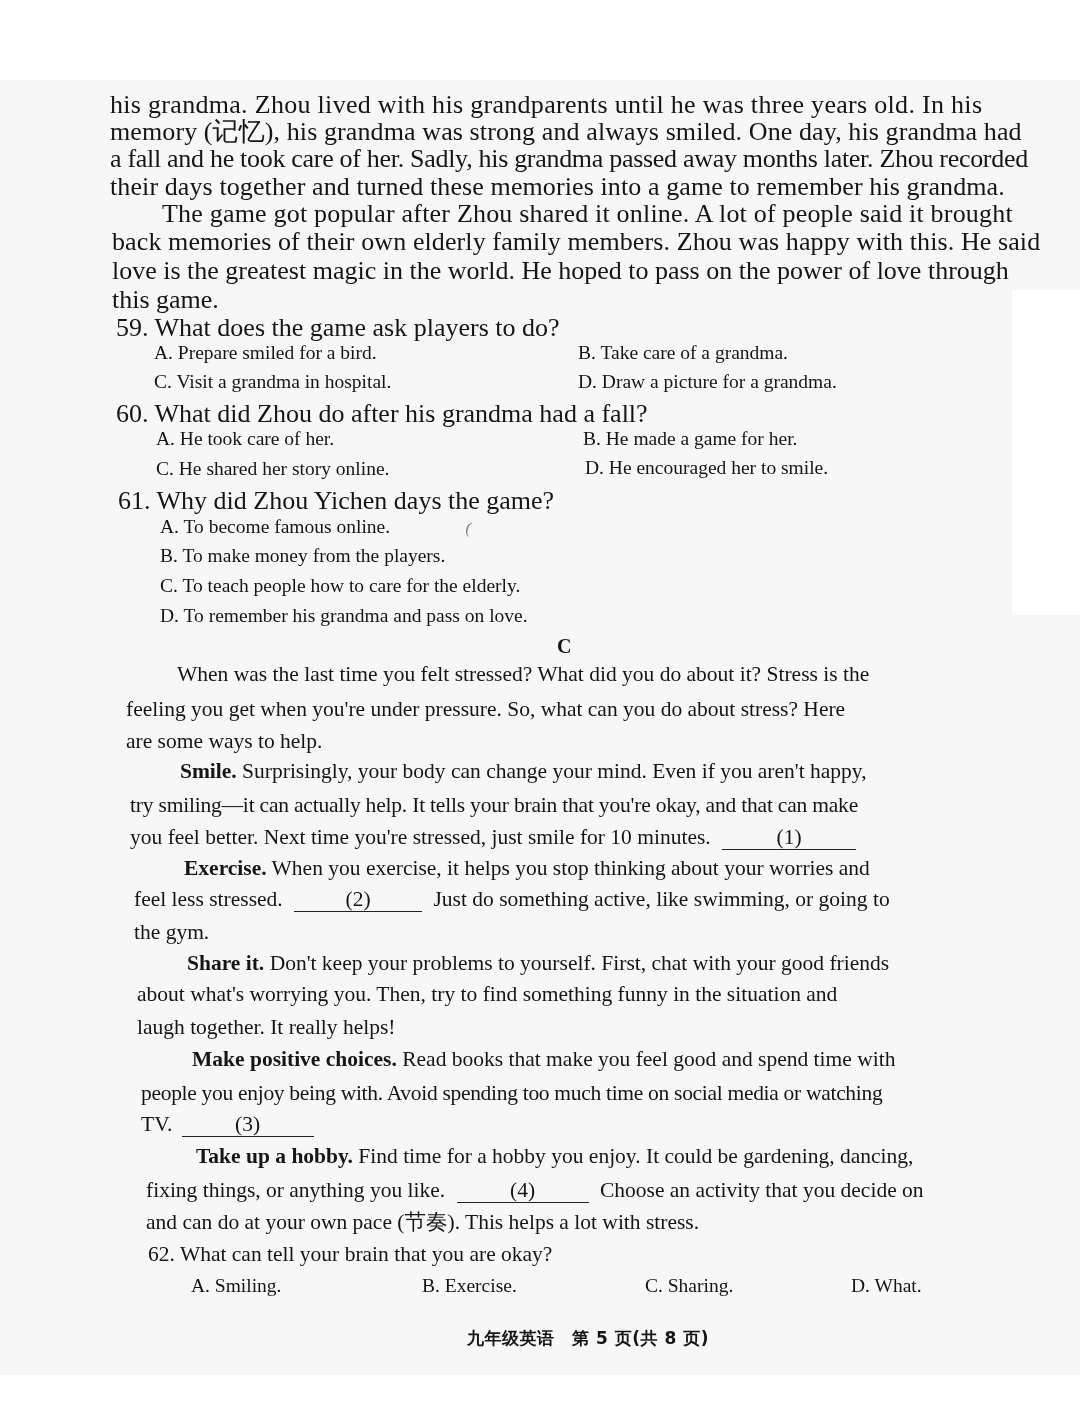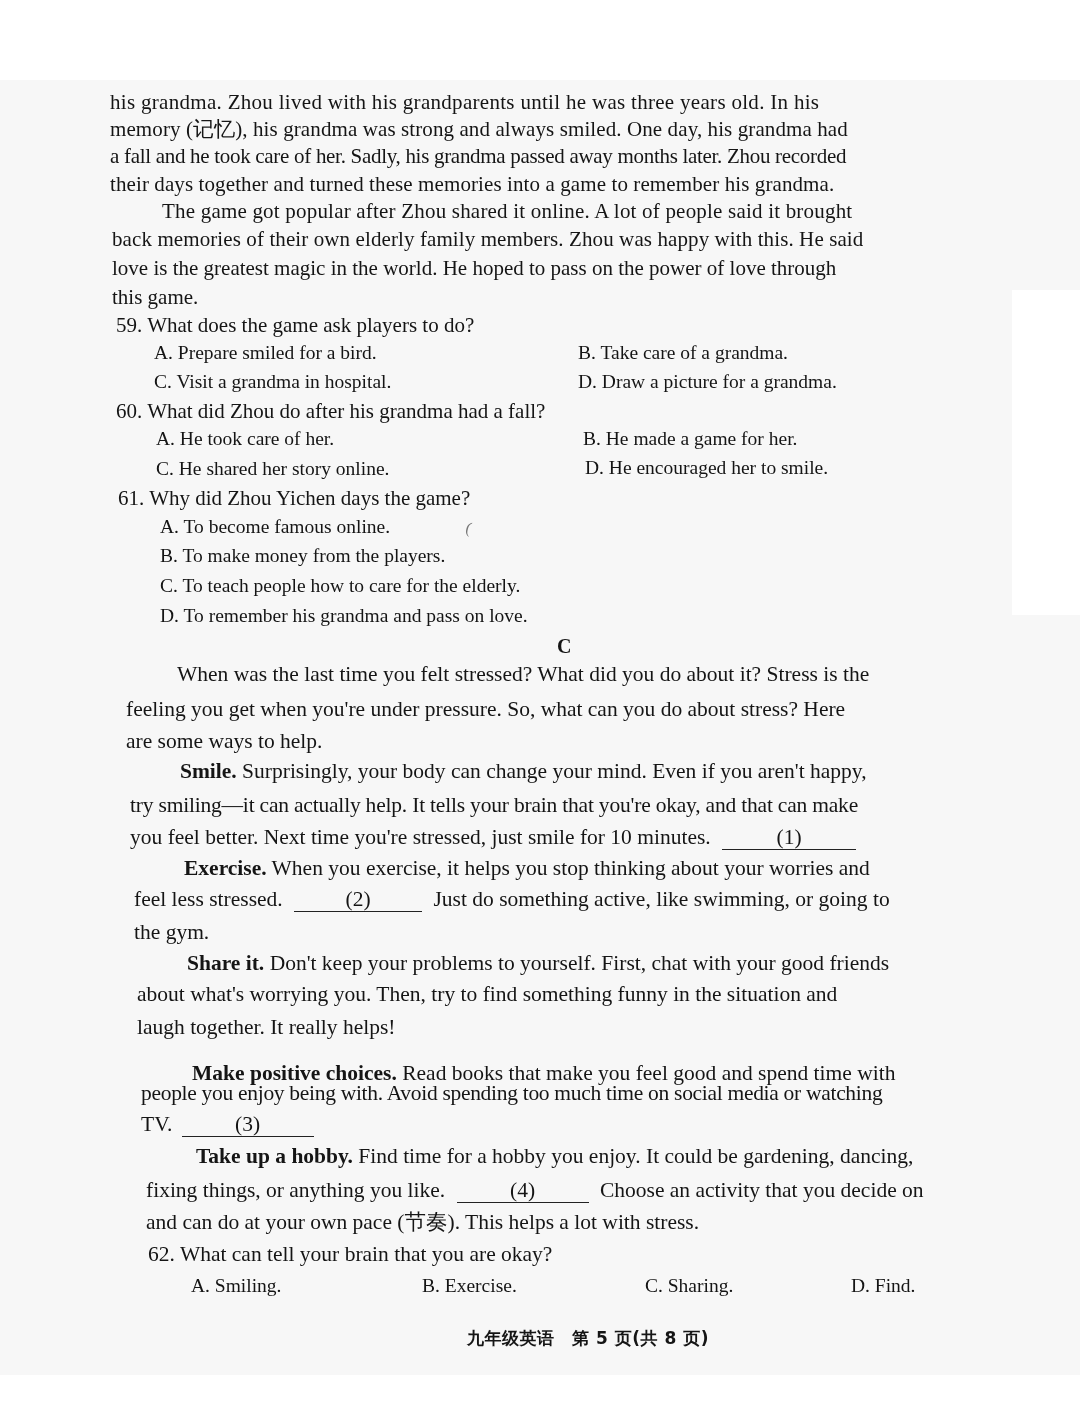--- a/index.html
+++ b/index.html
@@ -7,21 +7,21 @@
     width: 1080px; height: 1404px; background: #ffffff; position: relative; overflow: hidden;
     font-family: "Liberation Serif", "DejaVu Serif", serif; color: #151515;
   }
   .page {
     position: absolute; left: 0; top: 80px; width: 1080px; height: 1295px;
     background: #f7f7f7;
   }
   .page-right-band {
     position: absolute; left: 1012px; top: 290px; width: 68px; height: 325px; background: #ffffff;
   }
-  .line { position: absolute; white-space: nowrap; font-size: 21px; line-height: 1; }
+  .line { position: absolute; white-space: nowrap; font-size: 26px; line-height: 1; }
   .t2 { font-size: 21.5px; }
   .b { font-weight: bold; }
   .blank {
     display: inline-block; border-bottom: 1.5px solid #222; text-align: center; padding: 0 2px;
   }
   .sect { position: absolute; font-weight: bold; font-size: 20px; }
   .footer { position: absolute; left: 0; width: 1080px; text-align: center; top: 1327px;
     font-family: "DejaVu Sans", sans-serif; font-weight: bold; font-size: 17px; letter-spacing: 0.5px; margin-left: 48px; }
   .opt { position: absolute; white-space: nowrap; font-size: 19.5px; line-height: 1; }
   .pencil-mark { position: absolute; left: 466px; top: 519px; font-size: 16px; color: #777; transform: rotate(15deg); }
@@ -146,21 +146,21 @@
 
 <div>
   <div class="line t2" style="left:187px; top:953px;">
     <span class="b">Share it.</span><span> Don't keep your problems to yourself. First, chat with your good friends</span>
   </div>
   <div class="line t2" style="left:137px; top:984px;">about what's worrying you. Then, try to find something funny in the situation and</div>
   <div class="line t2" style="left:137px; top:1017px;">laugh together. It really helps!</div>
 </div>
 
 <div>
-  <div class="line t2" style="left:192px; top:1049px;margin-top:14px;">
+  <div class="line t2" style="left:192px; top:1049px;">
     <span class="b">Make positive choices.</span><span> Read books that make you feel good and spend time with</span>
   </div>
   <div class="line t2" style="left:141px; top:1083px; letter-spacing:-0.3px;">people you enjoy being with. Avoid spending too much time on social media or watching</div>
   <div class="line t2" style="left:141px; top:1114px;">
     <span>TV.</span>
     <span class="blank" style="width:128px; margin-left:4px;">(3)</span>
   </div>
 </div>
 
 <div>
@@ -187,17 +187,17 @@
   <div class="opt t2" style="left:422px; top:1276px;">
     <span>B.</span>
     <span>Exercise.</span>
   </div>
   <div class="opt t2" style="left:645px; top:1276px;">
     <span>C.</span>
     <span>Sharing.</span>
   </div>
   <div class="opt t2" style="left:851px; top:1276px;">
     <span>D.</span>
-    <span>Find.</span>
+    <span>What.</span>
   </div>
 </div>
 
 <div class="footer">九年级英语　第 5 页(共 8 页)</div>
 
 </body></html>

